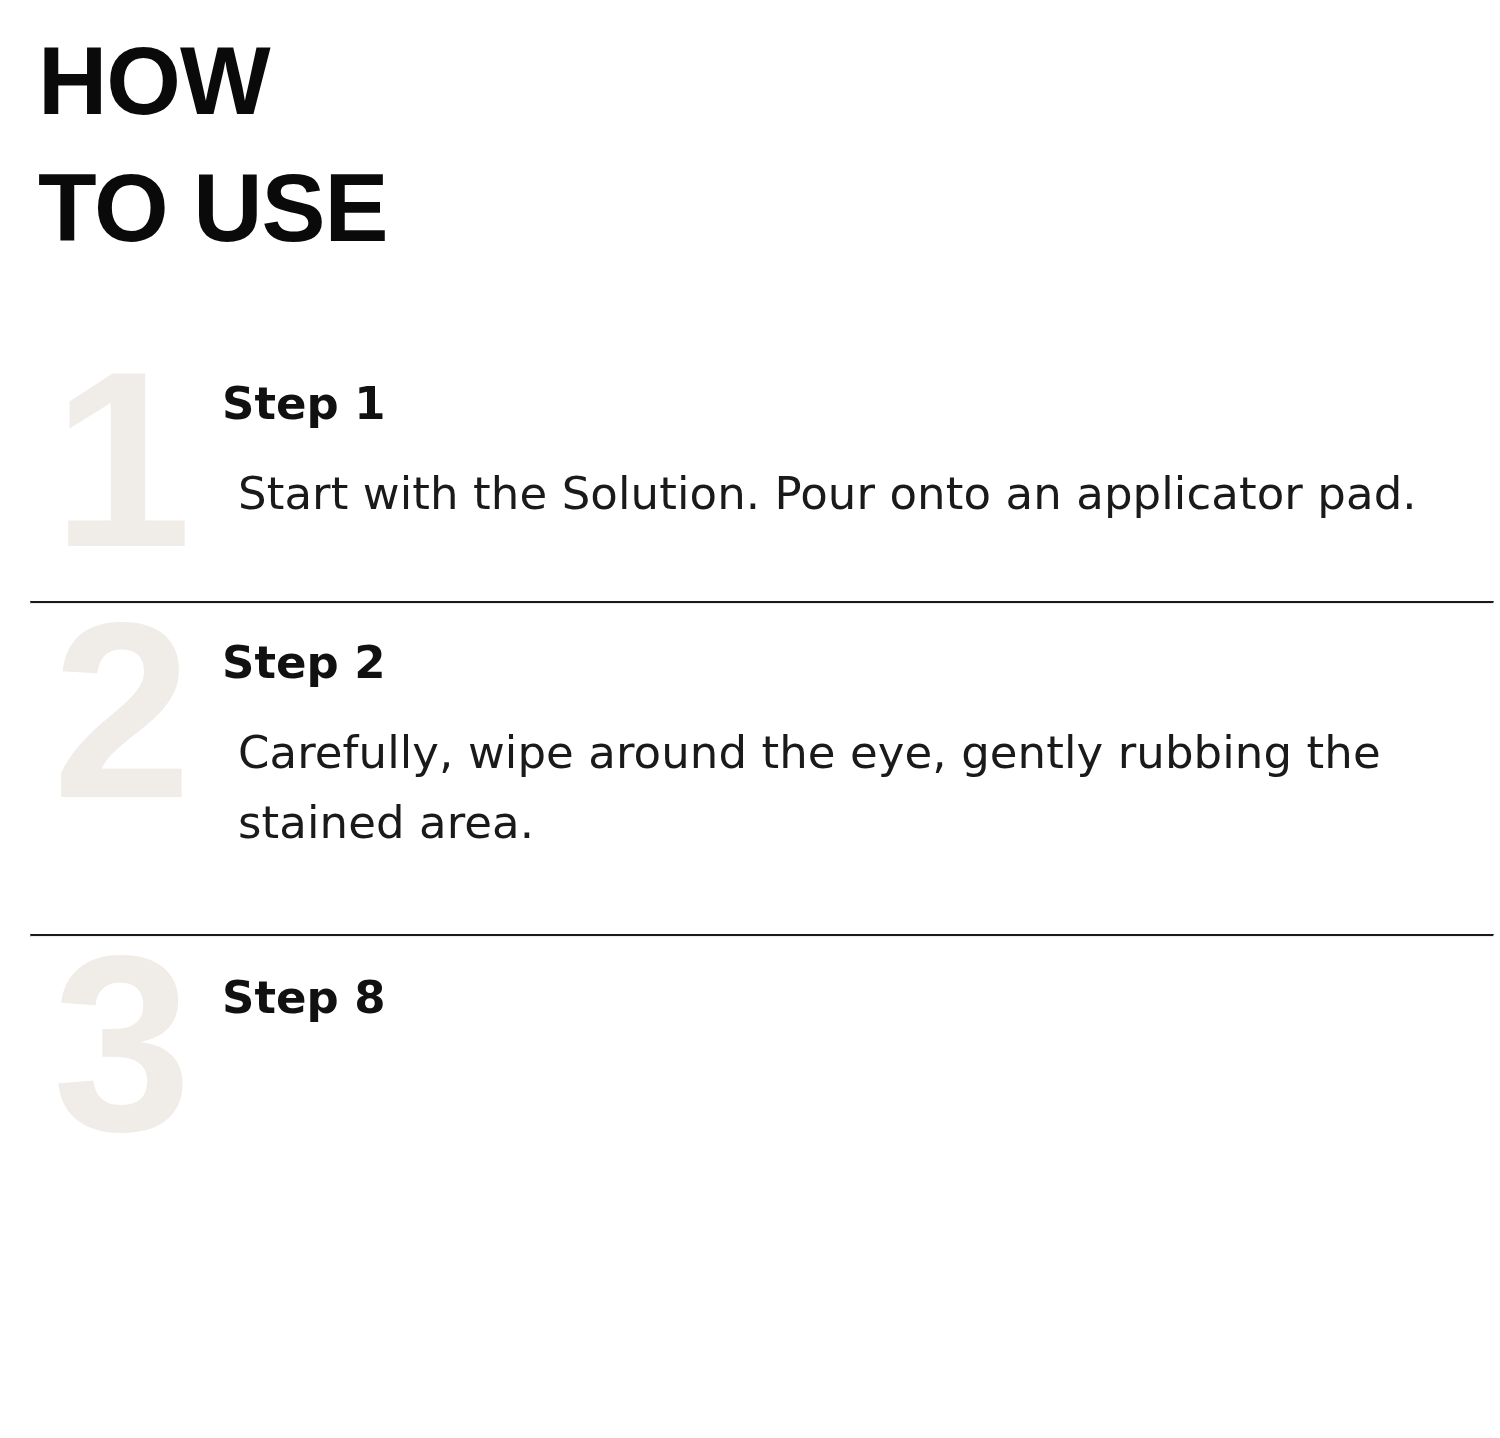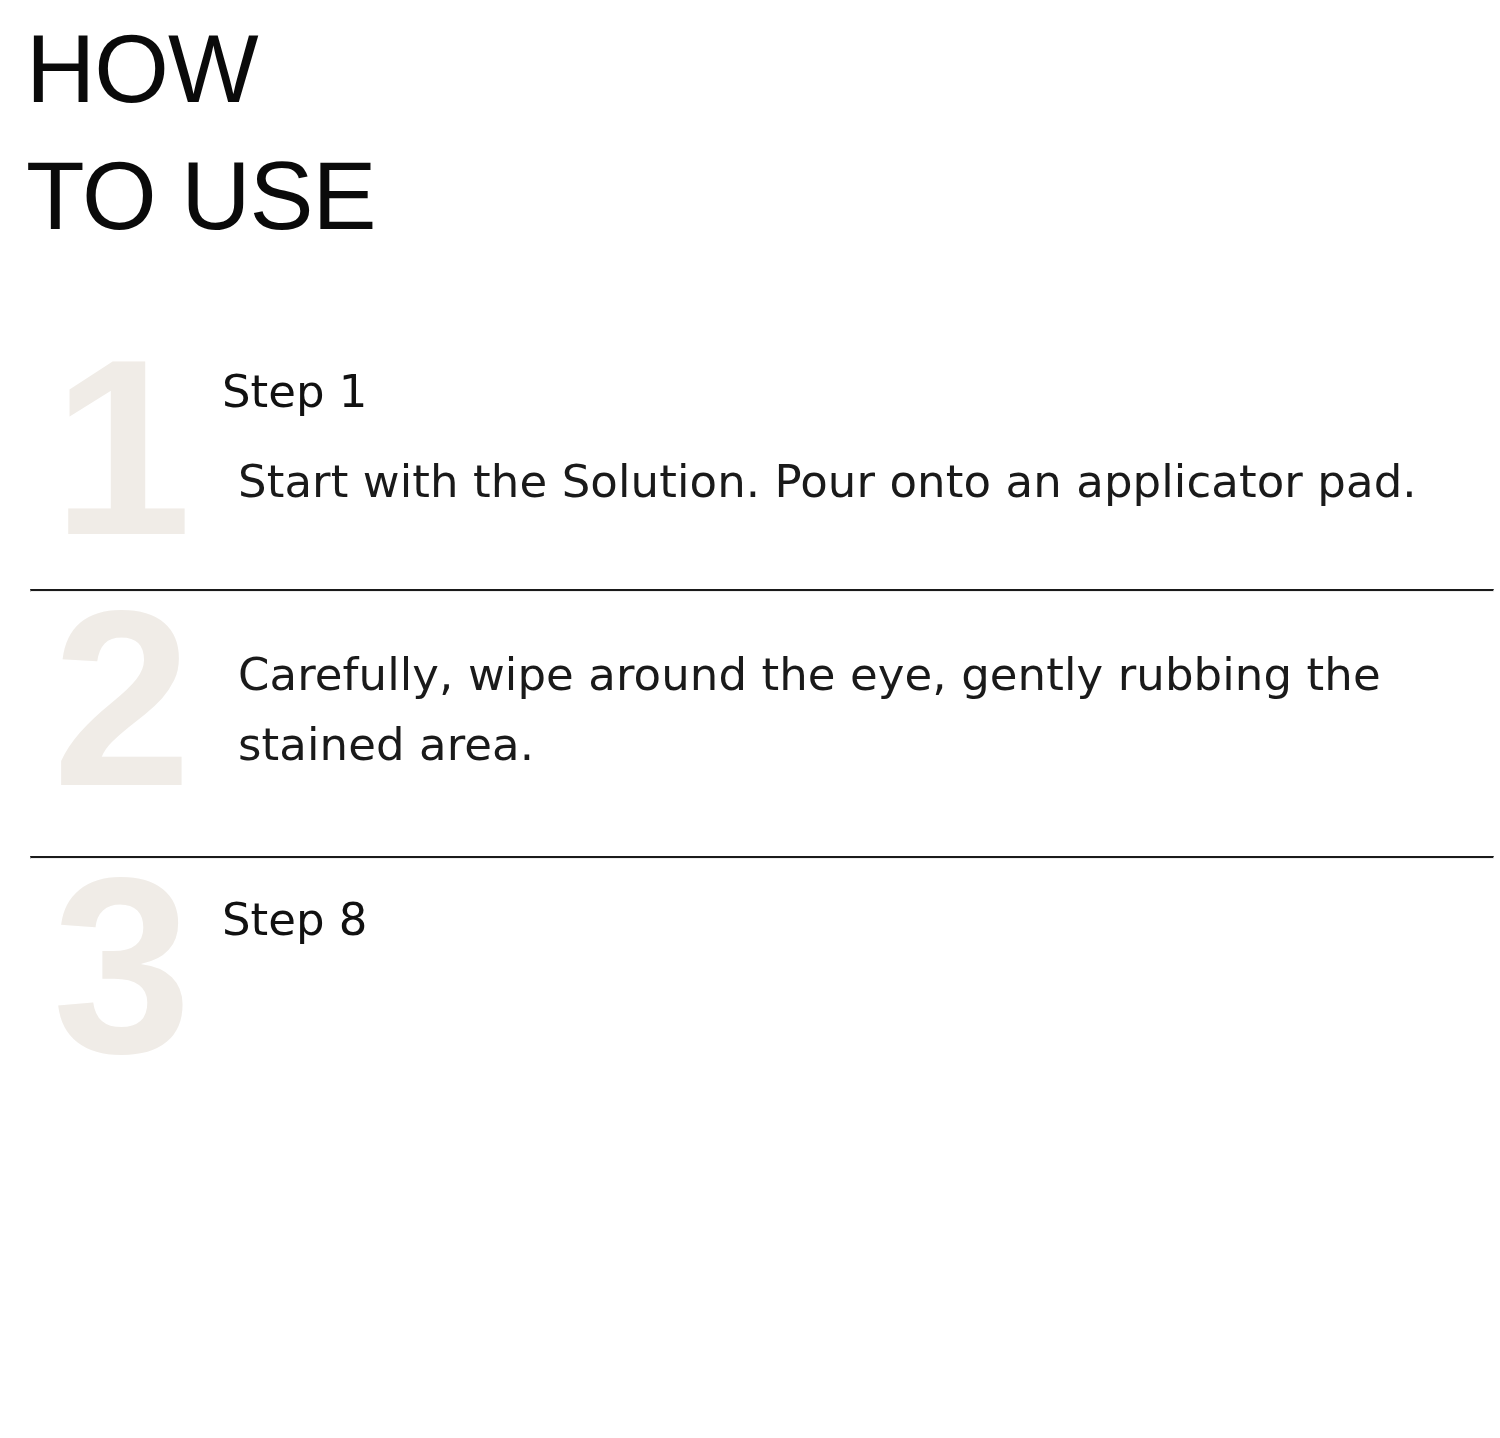--- a/index.html
+++ b/index.html
@@ -16,26 +16,26 @@
   }
   .page {
     position: relative;
     width: 1500px;
     height: 1438px;
     box-sizing: border-box;
     padding: 0 18px 0 22px;
   }
   .title {
     font-family: "Liberation Sans", sans-serif;
-    font-weight: 400;
+    font-weight: 700;
     font-size: 96px;
     line-height: 1.32;
     letter-spacing: -1px;
     color: #0a0a0a;
-    margin: 4px;
+    margin: 16px;
     padding-top: 2px;
     white-space: pre-line;
   }
   .steps {
     margin-top: 92px;
   }
   .step {
     display: flex;
     align-items: flex-start;
     position: relative;
@@ -56,21 +56,21 @@
     text-align: center;
     margin-top: -18px;
     user-select: none;
   }
   .step-body {
     flex: 1 1 auto;
     padding-top: 14px;
   }
   .step-label {
     font-family: "DejaVu Sans", sans-serif;
-    font-weight: 400;
+    font-weight: 700;
     font-size: 45px;
     line-height: 1.2;
     color: #111111;
     margin: 0 0 28px 0;
   }
   .step-text {
     font-family: "DejaVu Sans", sans-serif;
     font-weight: 400;
     font-size: 45px;
     line-height: 1.55;
@@ -101,20 +101,21 @@
         <div class="step-label">Step 1</div>
         <p class="step-text">Start with the Solution. Pour onto an applicator pad.</p>
       </div>
     </div>
 
     <hr class="step-divider">
 
     <div class="step step-2">
       <div class="num">2</div>
       <div class="step-body">
+        <div class="step-label">Step 2</div>
         <p class="step-text">Carefully, wipe around the eye, gently rubbing the stained area.</p>
       </div>
     </div>
 
     <hr class="step-divider">
 
     <div class="step step-3">
       <div class="num">3</div>
       <div class="step-body">
         <div class="step-label">Step 8</div>

